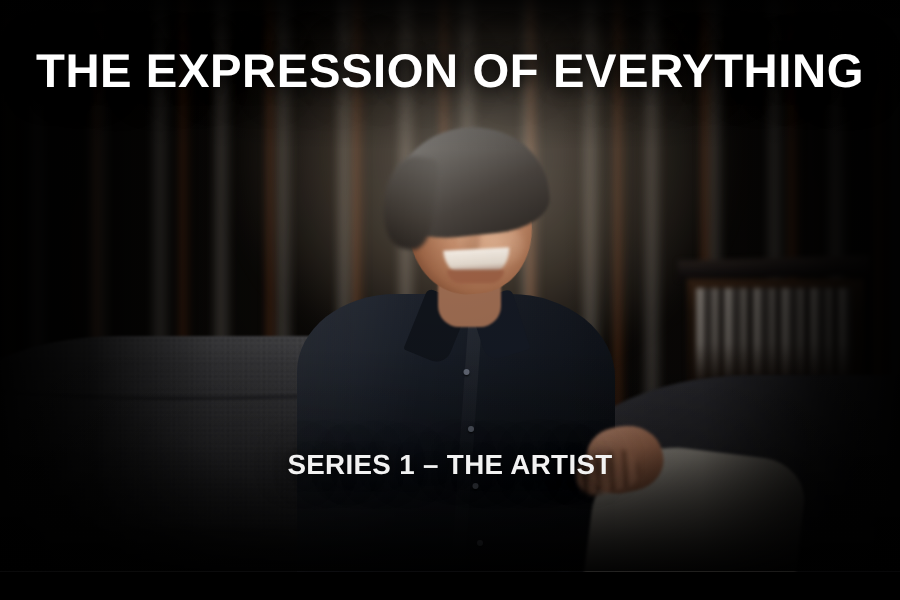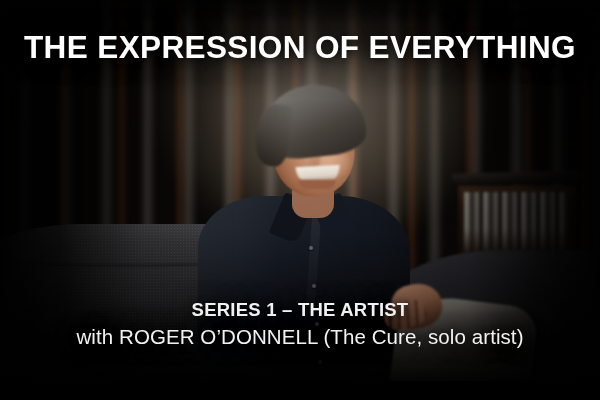--- a/index.html
+++ b/index.html
@@ -552,17 +552,16 @@
     <div class="edge-bottom"></div>
     <div class="text-scrim-top"></div>
     <div class="text-scrim-bottom"></div>
   </div>
 
   <div class="overlay-text">
     <div class="headline">THE EXPRESSION OF EVERYTHING</div>
 
     <div class="subtitle-block">
       <div class="series-line">SERIES 1 – THE ARTIST</div>
-      <div class="credit-line">with ROGER O’DONNELL (The Cure, solo artist)</div>
     </div>
   </div>
 
 </div>
 
 </body></html>

